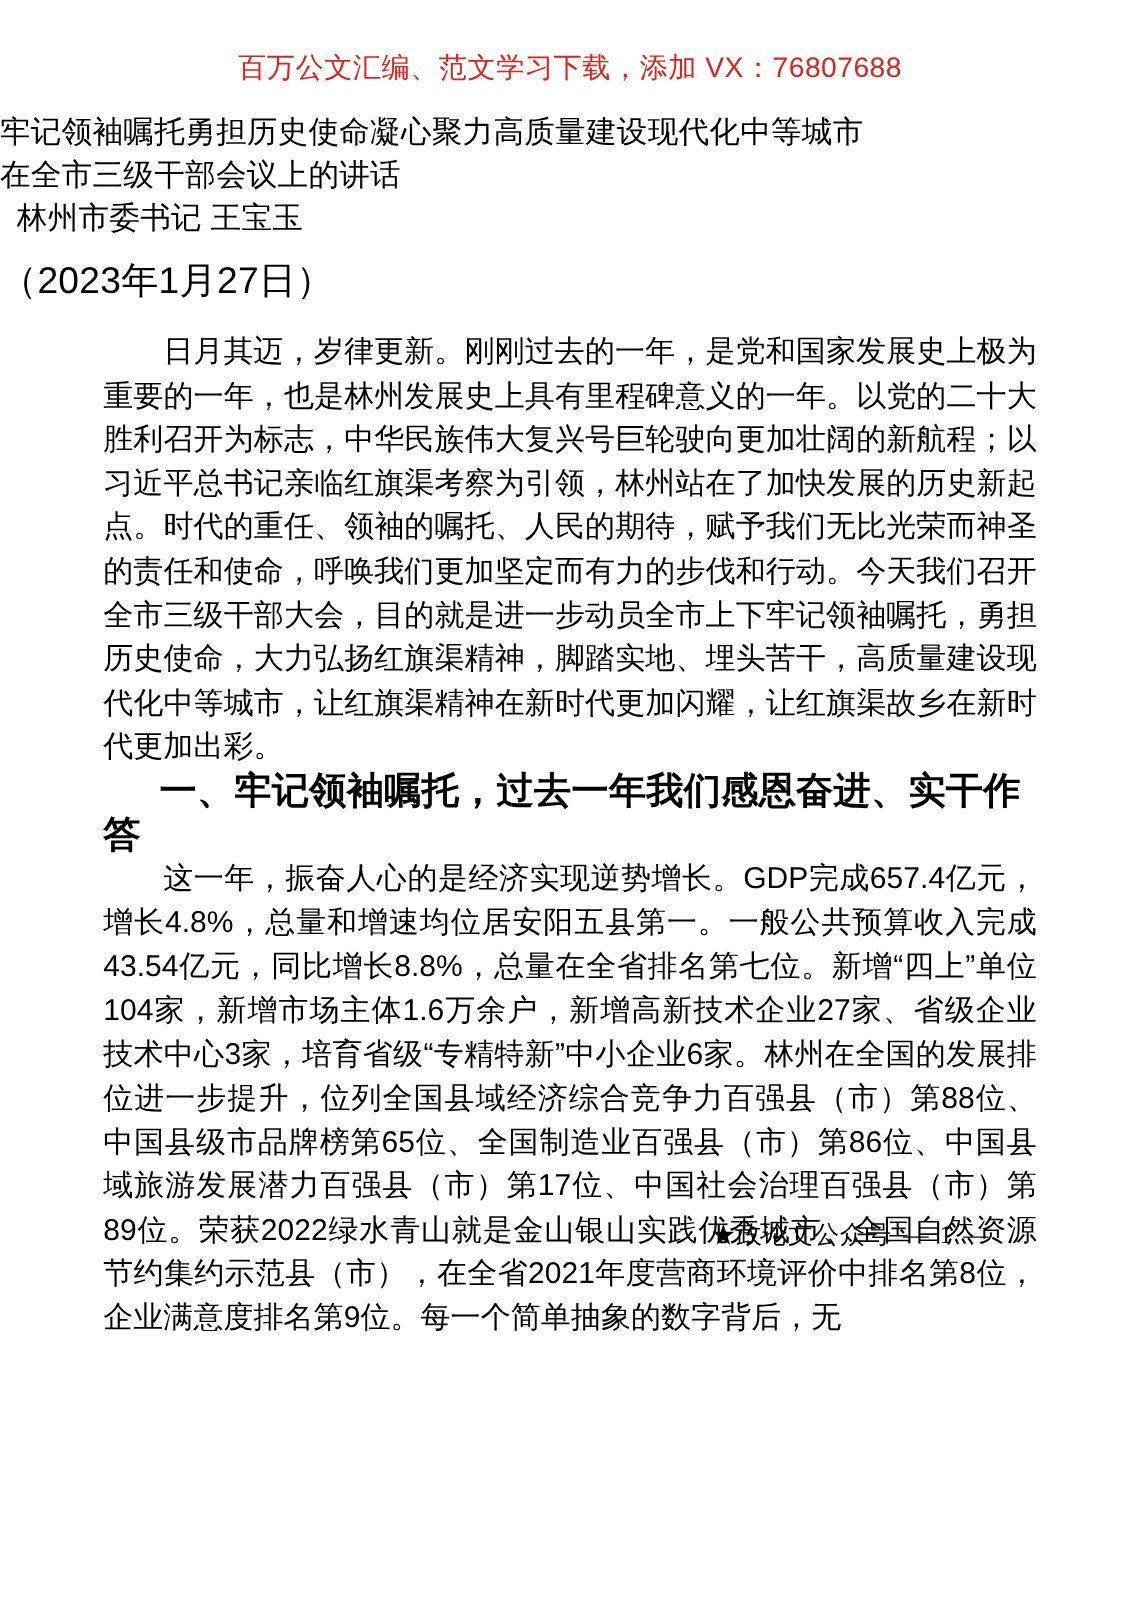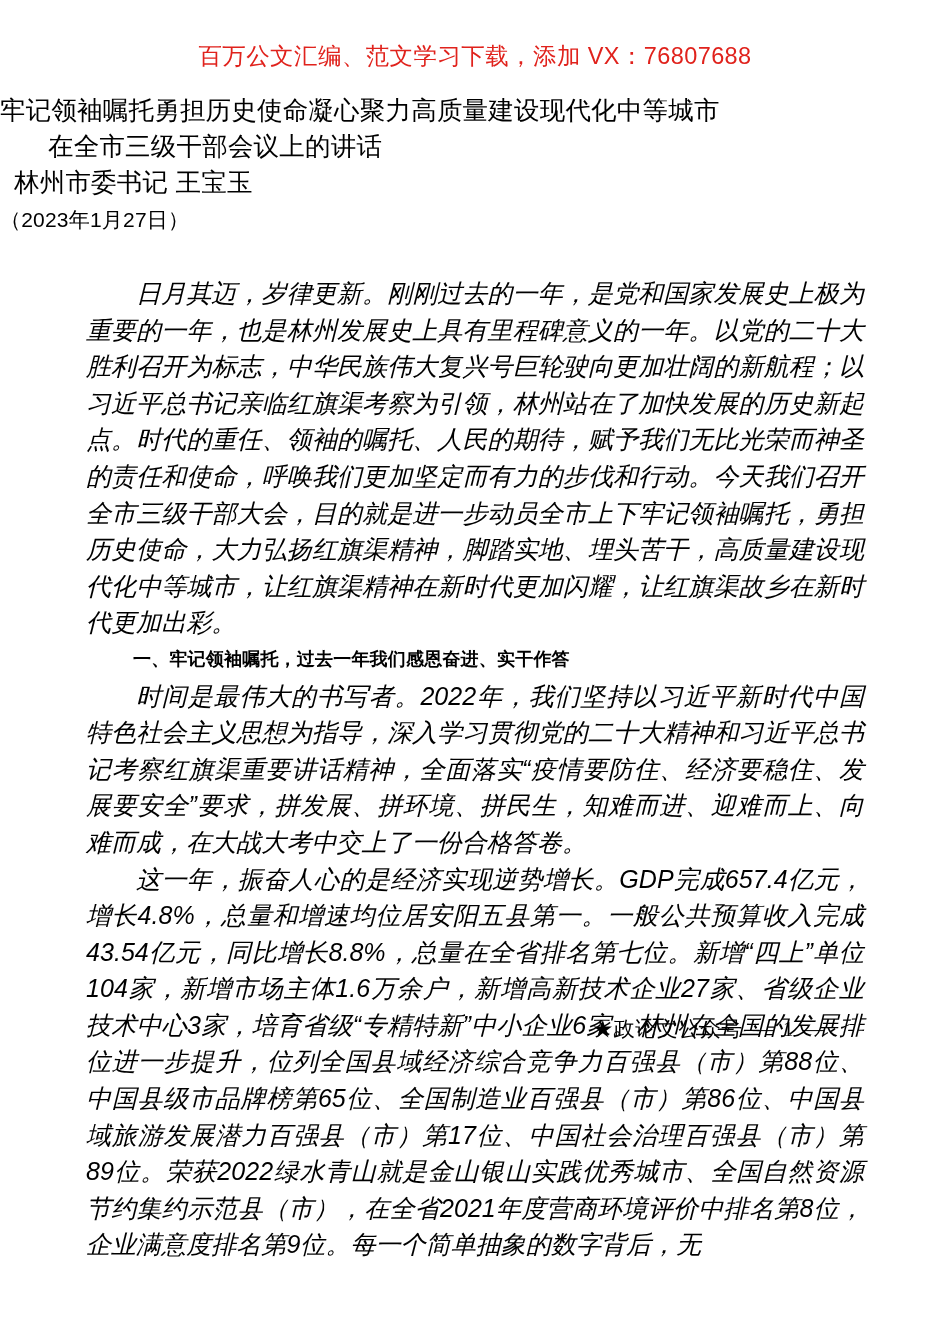--- a/index.html
+++ b/index.html
@@ -50,35 +50,34 @@
     font-size: 25.5px;
     line-height: 36px;
     letter-spacing: 0.2px;
     white-space: nowrap;
   }
   .doc-subtitle-line {
     font-size: 25.5px;
     line-height: 36px;
     letter-spacing: 0.2px;
     white-space: nowrap;
-    padding-left: 48px;
   }
   .doc-author-line {
     font-size: 25.5px;
     line-height: 36px;
     letter-spacing: 0.2px;
     white-space: nowrap;
     padding-left: 14px;
   }
   .doc-date-line {
-    font-size: 21px;
+    font-size: 31px;
     line-height: 36px;
     letter-spacing: 0.2px;
     white-space: nowrap;
-    margin-top: 2px;
+    margin-top: 16px;
   }
 
   
   .body-area {
     position: absolute;
     top: 275px;
     left: 86px;
     width: 778px;
   }
   .para {
@@ -88,24 +87,23 @@
     text-align-last: left;
     text-justify: inter-character;
     margin: 0;
     letter-spacing: 0.05px;
   }
   .para.salutation {
     text-indent: 0;
   }
   .para.indent {
     text-indent: 50px;
-    font-style: italic;
   }
   .heading {
-    font-size: 18px;
+    font-size: 31px;
     line-height: 36.6px;
     font-weight: bold;
     text-indent: 47px;
     margin: 0;
     letter-spacing: 0.2px;
   }
 
   
   .footer {
     position: absolute;
@@ -144,21 +142,20 @@
   <div class="title-block">
     <div class="doc-title-line">牢记领袖嘱托勇担历史使命凝心聚力高质量建设现代化中等城市</div>
     <div class="doc-subtitle-line">在全市三级干部会议上的讲话</div>
     <div class="doc-author-line">林州市委书记  王宝玉</div>
     <div class="doc-date-line">（2023年1月27日）</div>
   </div>
 
   <div class="body-area">
     <p class="para indent">日月其迈，岁律更新。刚刚过去的一年，是党和国家发展史上极为重要的一年，也是林州发展史上具有里程碑意义的一年。以党的二十大胜利召开为标志，中华民族伟大复兴号巨轮驶向更加壮阔的新航程；以习近平总书记亲临红旗渠考察为引领，林州站在了加快发展的历史新起点。时代的重任、领袖的嘱托、人民的期待，赋予我们无比光荣而神圣的责任和使命，呼唤我们更加坚定而有力的步伐和行动。今天我们召开全市三级干部大会，目的就是进一步动员全市上下牢记领袖嘱托，勇担历史使命，大力弘扬红旗渠精神，脚踏实地、埋头苦干，高质量建设现代化中等城市，让红旗渠精神在新时代更加闪耀，让红旗渠故乡在新时代更加出彩。</p>
     <p class="heading">一、牢记领袖嘱托，过去一年我们感恩奋进、实干作答</p>
-    <p class="para indent">时间是最伟大的书写者。2022年，我们坚持以习近平新时代中国特色社会主义思想为指导，深入学习贯彻党的二十大精神和习近平总书记考察红旗渠重要讲话精神，全面落实“疫情要防住、经济要稳住、发展要安全”要求，拼发展、拼环境、拼民生，知难而进、迎难而上、向难而成，在大战大考中交上了一份合格答卷。</p>
     <p class="para indent">这一年，振奋人心的是经济实现逆势增长。GDP完成657.4亿元，增长4.8%，总量和增速均位居安阳五县第一。一般公共预算收入完成43.54亿元，同比增长8.8%，总量在全省排名第七位。新增“四上”单位104家，新增市场主体1.6万余户，新增高新技术企业27家、省级企业技术中心3家，培育省级“专精特新”中小企业6家。林州在全国的发展排位进一步提升，位列全国县域经济综合竞争力百强县（市）第88位、中国县级市品牌榜第65位、全国制造业百强县（市）第86位、中国县域旅游发展潜力百强县（市）第17位、中国社会治理百强县（市）第89位。荣获2022绿水青山就是金山银山实践优秀城市、全国自然资源节约集约示范县（市），在全省2021年度营商环境评价中排名第8位，企业满意度排名第9位。每一个简单抽象的数字背后，无</p>
   </div>
 
   <div class="footer">
     <span class="footer-inner">
       <span class="footer-mark">★政论文公众号</span><span class="footer-page">— 1 —</span>
     </span>
   </div>
 
 </div>

